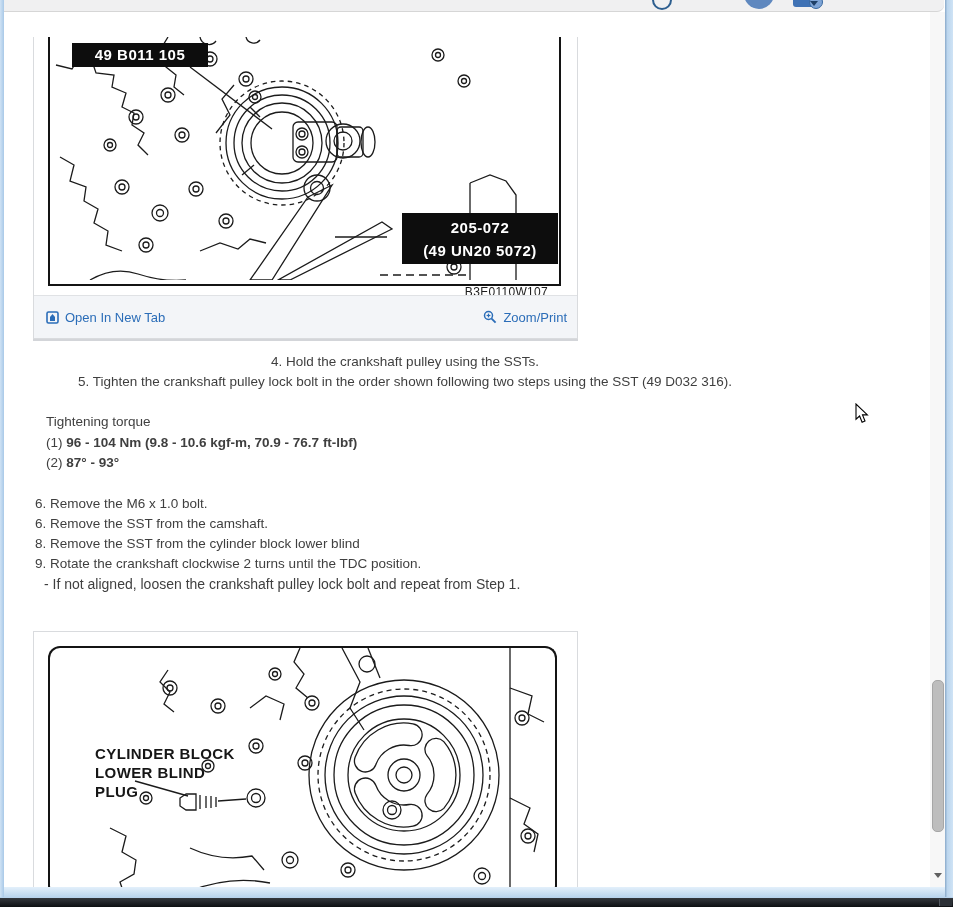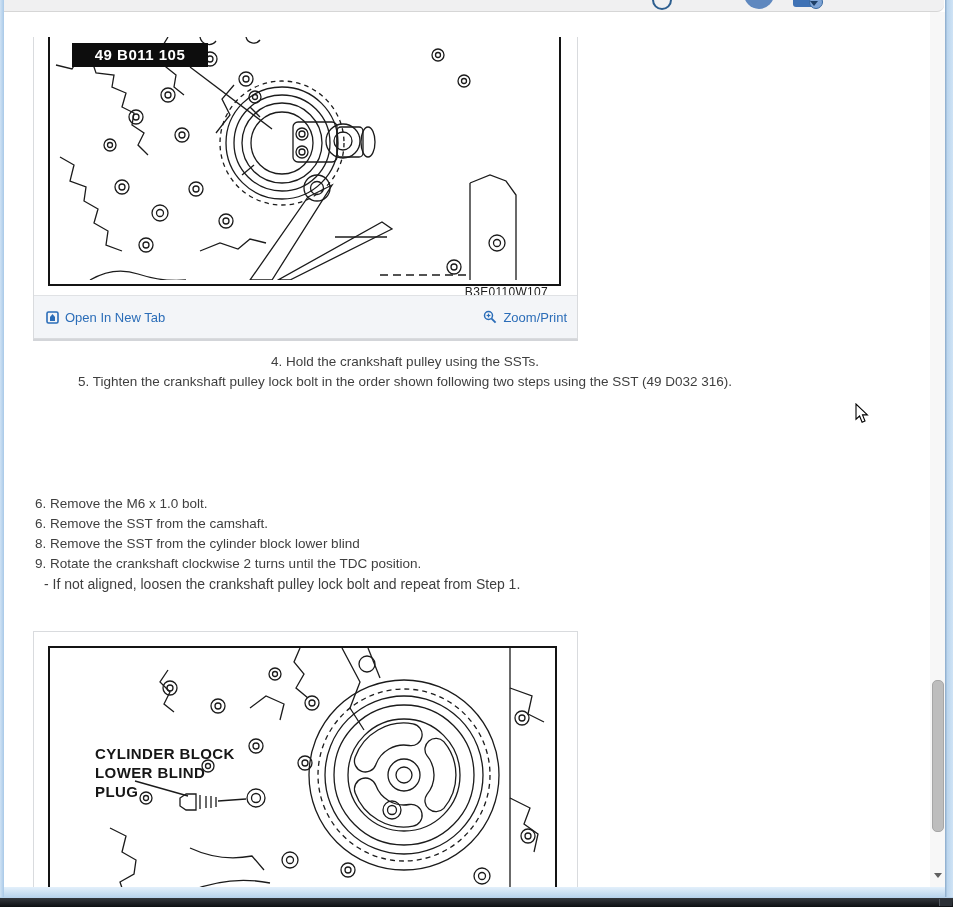--- a/index.html
+++ b/index.html
@@ -40,21 +40,21 @@
   .scroll-down .tri{width:0;height:0;border-left:4px solid transparent;
                border-right:4px solid transparent;border-top:5px solid #606060;}
 
   
   .fig-card{position:absolute;background:#fff;border:1px solid #d9dbde;
             box-shadow:0 2px 0 rgba(175,179,185,.55);}
   .fig1{left:33px;top:11px;width:543px;height:301px;border-top:none;margin-top:26px;}
   .fig2{left:33px;top:631px;width:543px;height:257px;border-bottom:none;box-shadow:none;}
   .frame{position:absolute;border:2px solid #141414;background:#fff;overflow:hidden;}
   .frame1{left:14px;top:0;width:509px;height:247px;border-top:none;}
-  .frame2{left:14px;top:14px;width:505px;height:250px;border-bottom:none;}
+  .frame2{left:14px;top:14px;width:505px;height:250px;border-bottom:none;border-radius:12px;}
   .frame svg{position:absolute;left:0;top:0;}
   .black-label{position:absolute;background:#0d0d0d;color:#fff;font-weight:bold;
                text-align:center;letter-spacing:.5px;}
   .label-49{left:22px;top:6px;width:136px;height:24px;font-size:15px;line-height:24px;}
   .label-205{left:352px;top:176px;width:156px;height:51px;font-size:15px;line-height:23px;
              padding-top:3px;box-sizing:border-box;}
   .fig-caption{position:absolute;top:248px;right:29px;font-size:12px;color:#1c1c1c;
                letter-spacing:.3px;}
   .fig-footer{position:absolute;left:0;right:0;bottom:0;height:43px;background:#f3f5f8;
               border-top:1px solid #e0e2e5;display:flex;align-items:center;
@@ -167,20 +167,24 @@
 
         <path d="M420,146 v97"></path>
         <path d="M420,146 l20,-8 16,6 10,14 v85"></path>
         <circle cx="447" cy="206" r="8"></circle>
           <circle cx="447" cy="206" r="3.5"></circle>
         <circle cx="404" cy="230" r="7"></circle>
           <circle cx="404" cy="230" r="3"></circle>
         <line x1="330" y1="238" x2="416" y2="238" stroke-dasharray="8,5"></line>
       </svg>
       <div class="black-label label-49">49 B011 105</div>
+      <div class="black-label label-205">
+        <div>205-072</div>
+        <div>(49 UN20 5072)</div>
+      </div>
     </div>
     <div class="fig-caption">B3E0110W107</div>
     <div class="fig-footer">
       <a class="fig-link">
         <svg width="13" height="13" viewBox="0 0 13 13">
           <rect x="1" y="1" width="11" height="11" rx="1.5" fill="none" stroke="#2b6db8" stroke-width="1.6"></rect>
           <rect x="4" y="6" width="5" height="4" fill="#2b6db8"></rect>
           <path d="M6.5,3 L9,6 L4,6 Z" fill="#2b6db8"></path>
         </svg>
         <span>Open In New Tab</span>
@@ -195,20 +199,25 @@
         <span>Zoom/Print</span>
       </a>
     </div>
   </div>
 
   <div class="steps">
     <div class="step-line">4. Hold the crankshaft pulley using the SSTs.</div>
     <div class="step-line">5. Tighten the crankshaft pulley lock bolt in the order shown following two steps using the SST (49 D032 316).</div>
   </div>
 
+  <div class="torque">
+    <div class="t-line t-title">Tightening torque</div>
+    <div class="t-line"><span>(1) </span><b>96 - 104 Nm (9.8 - 10.6 kgf-m, 70.9 - 76.7 ft-lbf)</b></div>
+    <div class="t-line"><span>(2) </span><b>87° - 93°</b></div>
+  </div>
 
   <div class="steps-b">
     <div class="step-line">6. Remove the M6 x 1.0 bolt.</div>
     <div class="step-line">6. Remove the SST from the camshaft.</div>
     <div class="step-line">8. Remove the SST from the cylinder block lower blind</div>
     <div class="step-line">9. Rotate the crankshaft clockwise 2 turns until the TDC position.</div>
   </div>
 
   <div class="substep">-  If not aligned, loosen the crankshaft pulley lock bolt and repeat from Step 1.</div>
 

